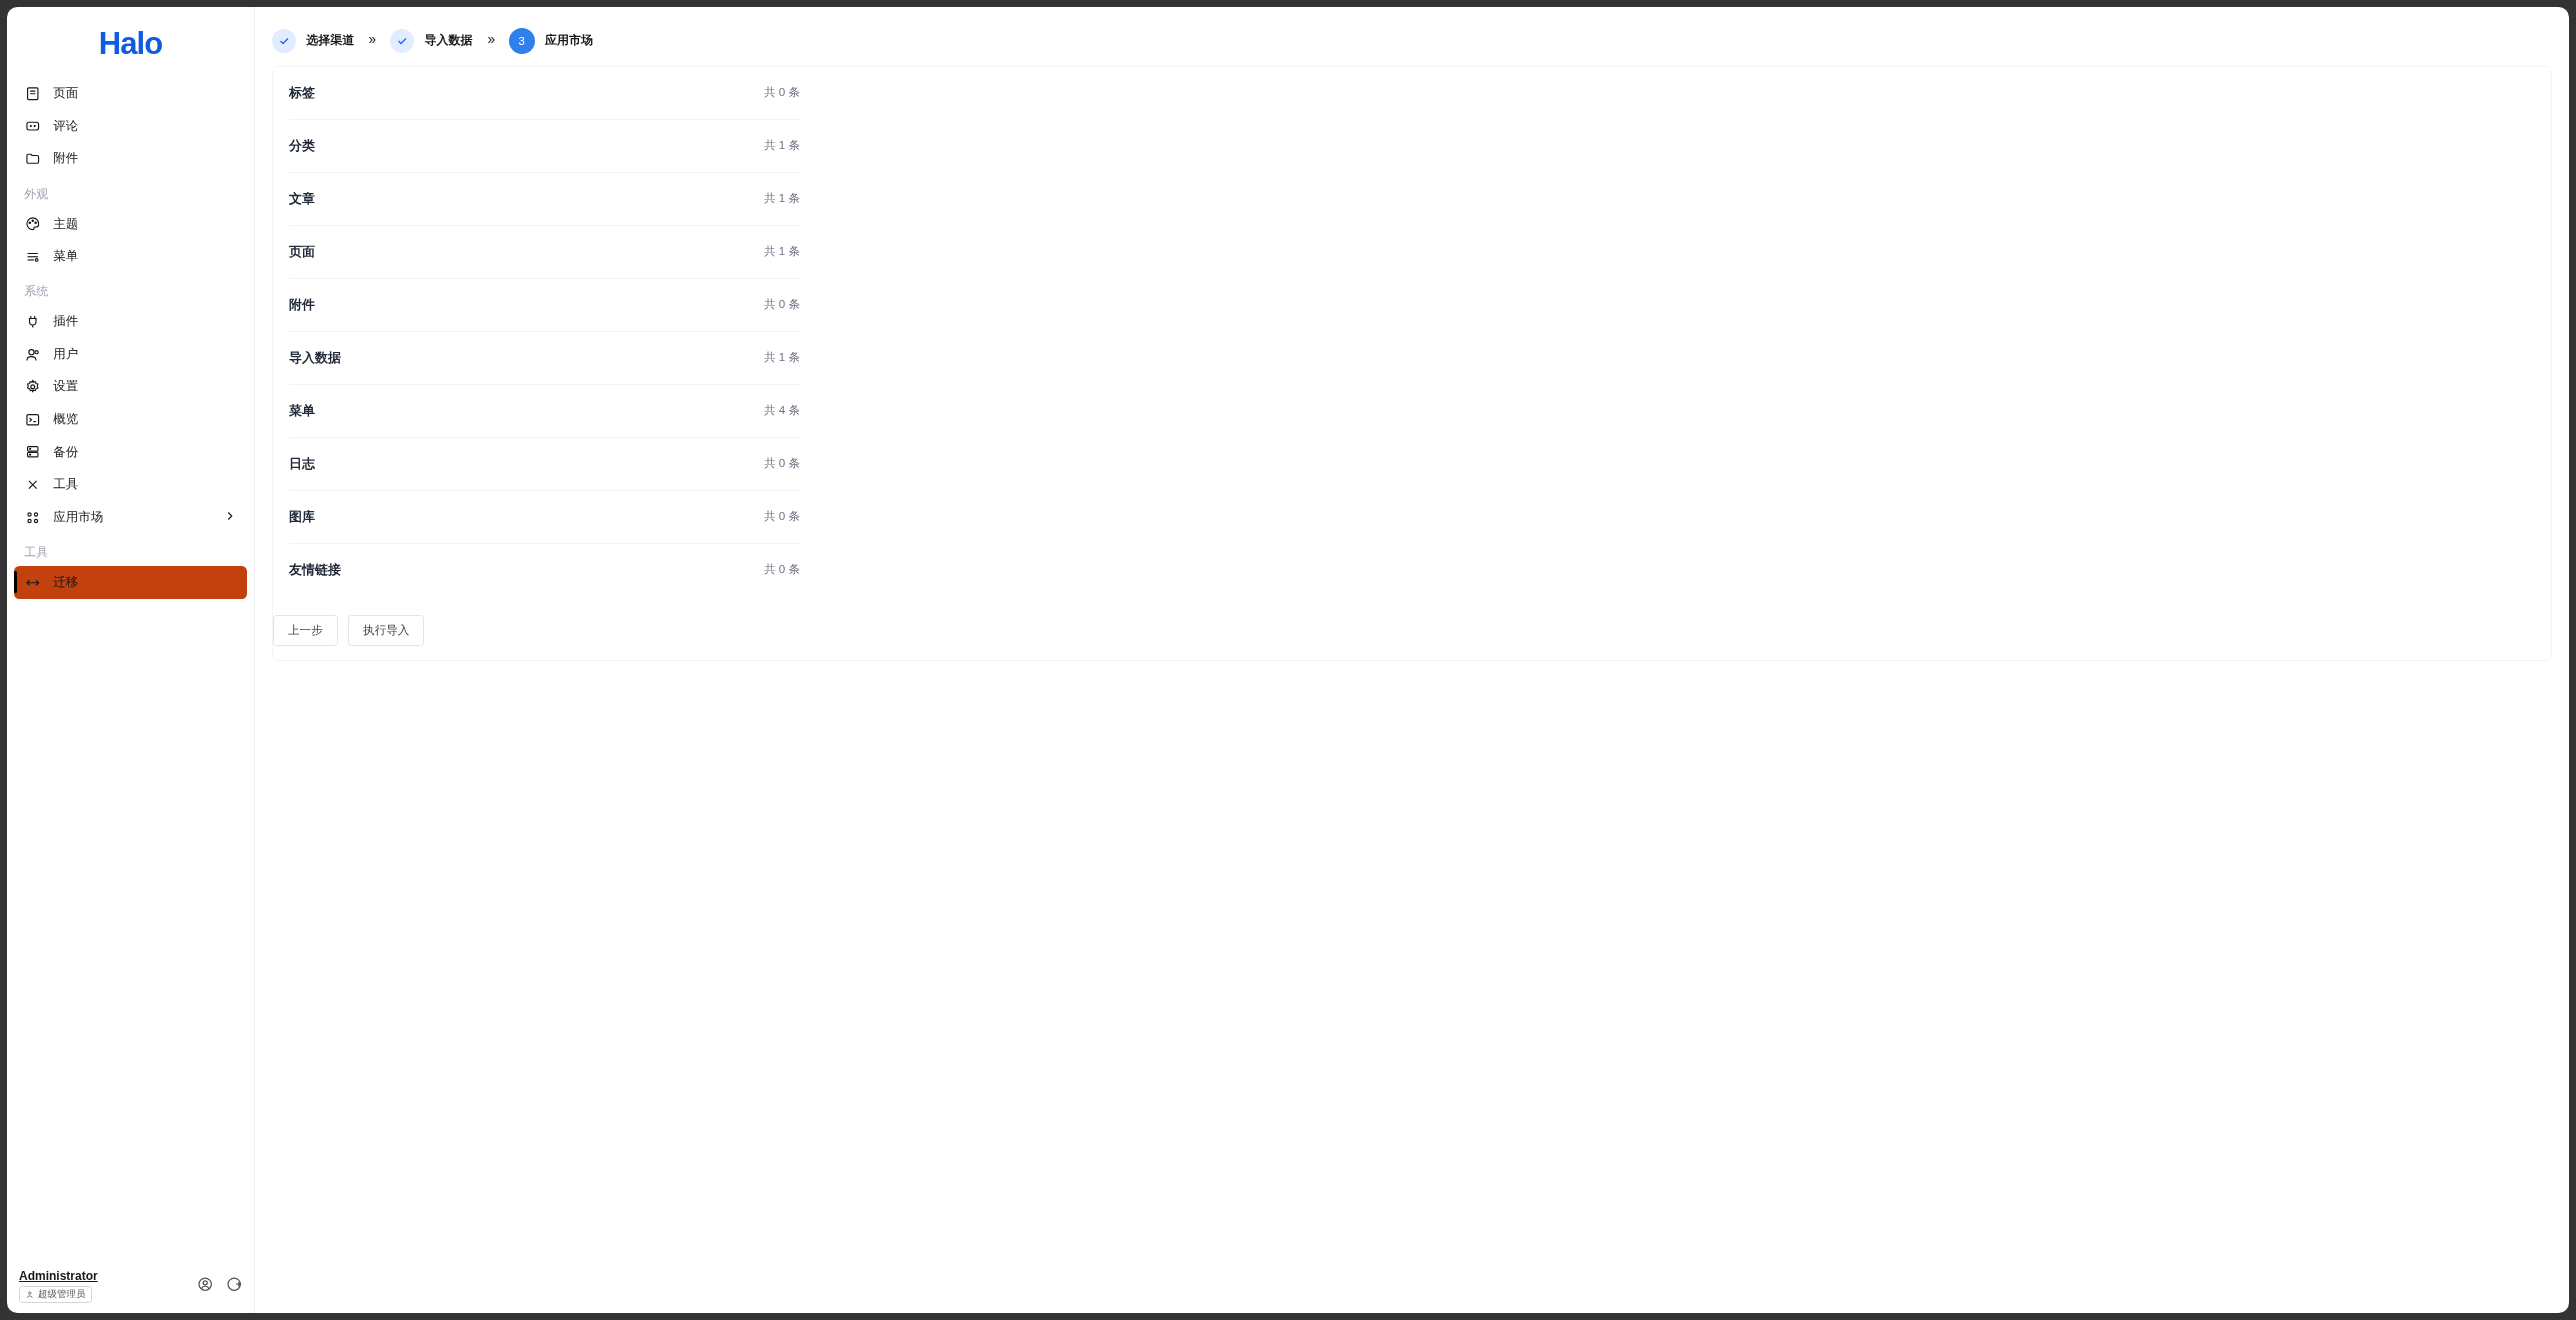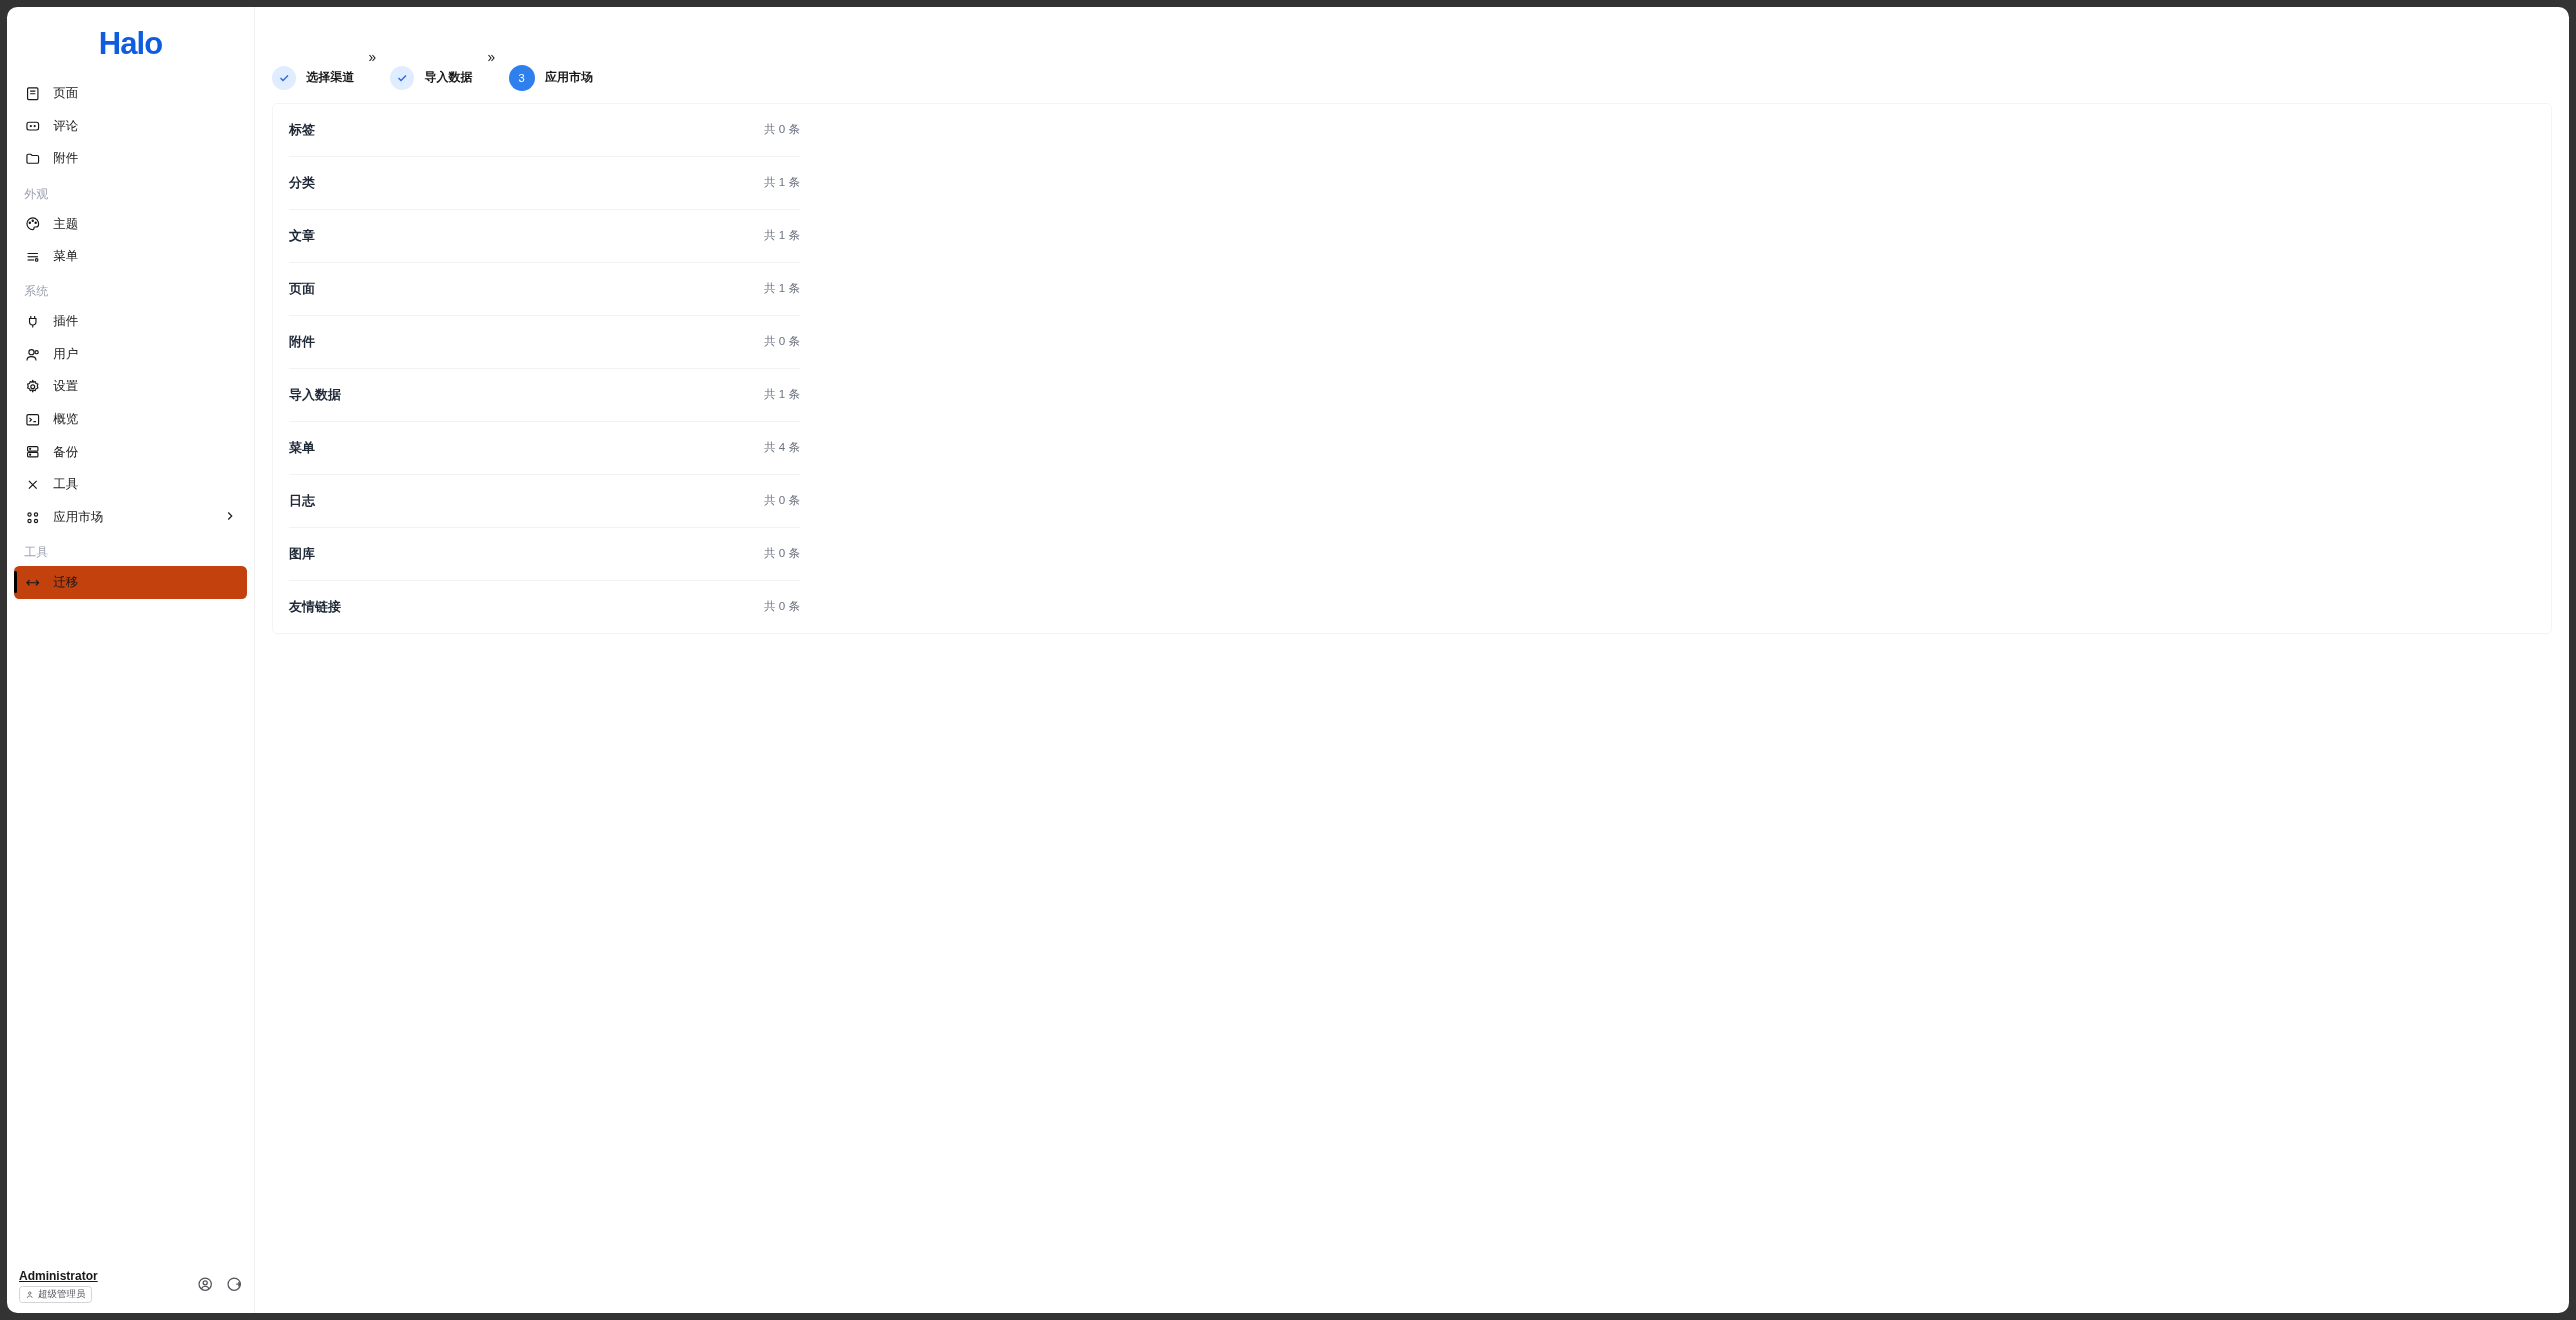--- a/index.html
+++ b/index.html
@@ -128,21 +128,20 @@
     .steps {
       display: flex;
       align-items: center;
       gap: 12px;
       padding: 5.2px 0 12px 0;
     }
     .step {
       display: flex;
       align-items: center;
       gap: 10.3px;
-      margin-top: 37px;
     }
     .step-badge {
       width: 24px;
       height: 24px;
       border-radius: 50%;
       display: flex;
       align-items: center;
       justify-content: center;
       font-size: 11.2px;
       font-weight: 500;
@@ -442,16 +441,20 @@
           </div>
           <div class="row">
             <span class="row-label">图库</span>
             <span class="row-count">共 0 条</span>
           </div>
           <div class="row">
             <span class="row-label">友情链接</span>
             <span class="row-count">共 0 条</span>
           </div>
         </div>
+      <div class="actions">
+        <button class="btn">上一步</button>
+        <button class="btn">执行导入</button>
+      </div>
     </div>
   </main>
 </div>
 
 
 </body></html>

